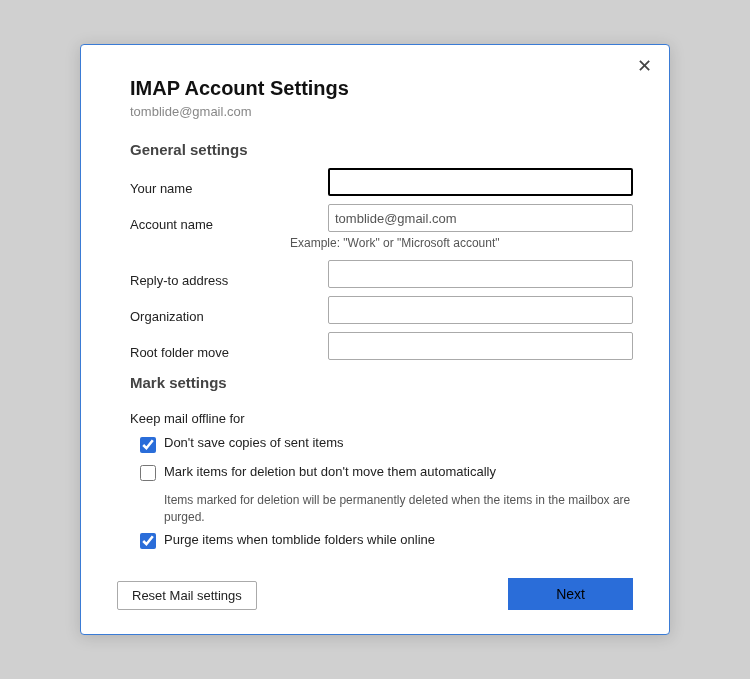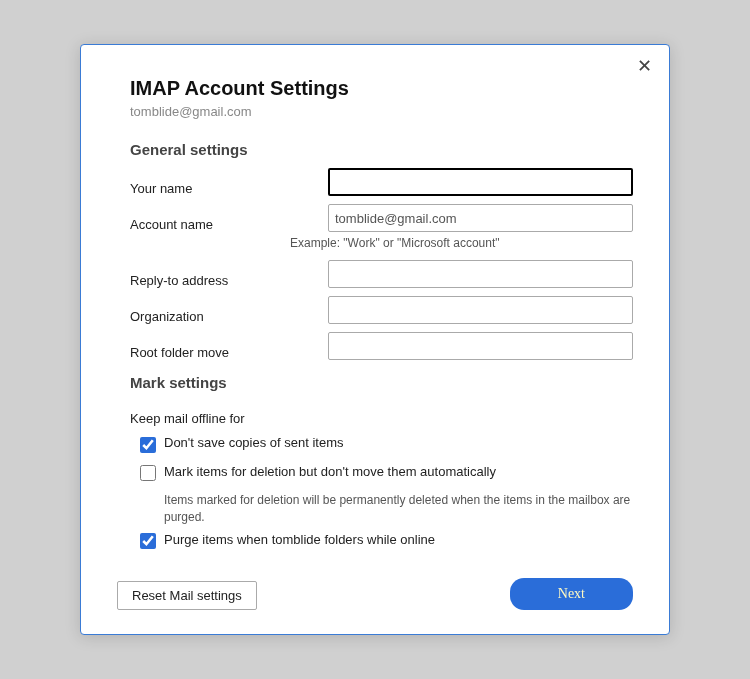--- a/index.html
+++ b/index.html
@@ -158,27 +158,26 @@
       border: 1px solid #aaa;
       border-radius: 2px;
       padding: 6px 14px;
       font-size: 13px;
       cursor: pointer;
       color: #222;
     }
     .btn-next {
       background: #2a6dd9;
       border: none;
-      border-radius: 14px;
+      border-radius: 0;
       padding: 8px 48px;
       font-size: 14px;
-      color: #fef9c3;
+      color: #000000;
       cursor: pointer;
       font-weight: 500;
-      font-family: Liberation Serif, serif;
     }
   </style>
 </head>
 <body>
 
 <div class="dialog">
   <div class="dialog-header">
     <button class="close-btn">✕</button>
   </div>
   <div class="dialog-body">

